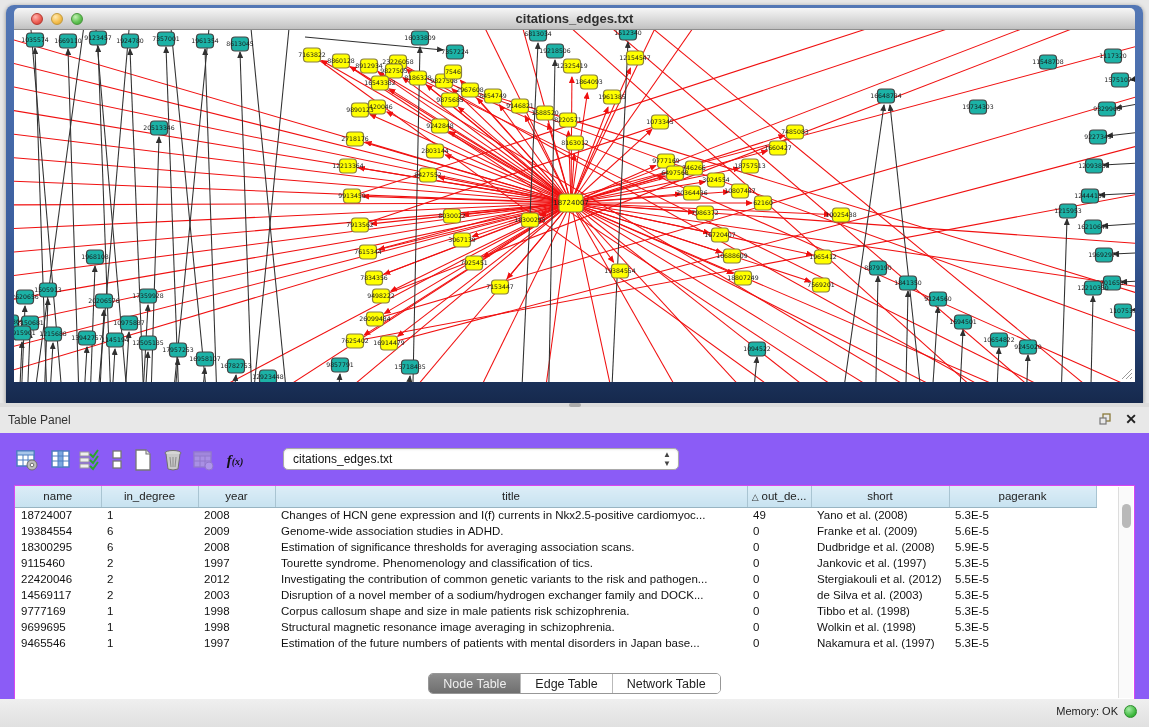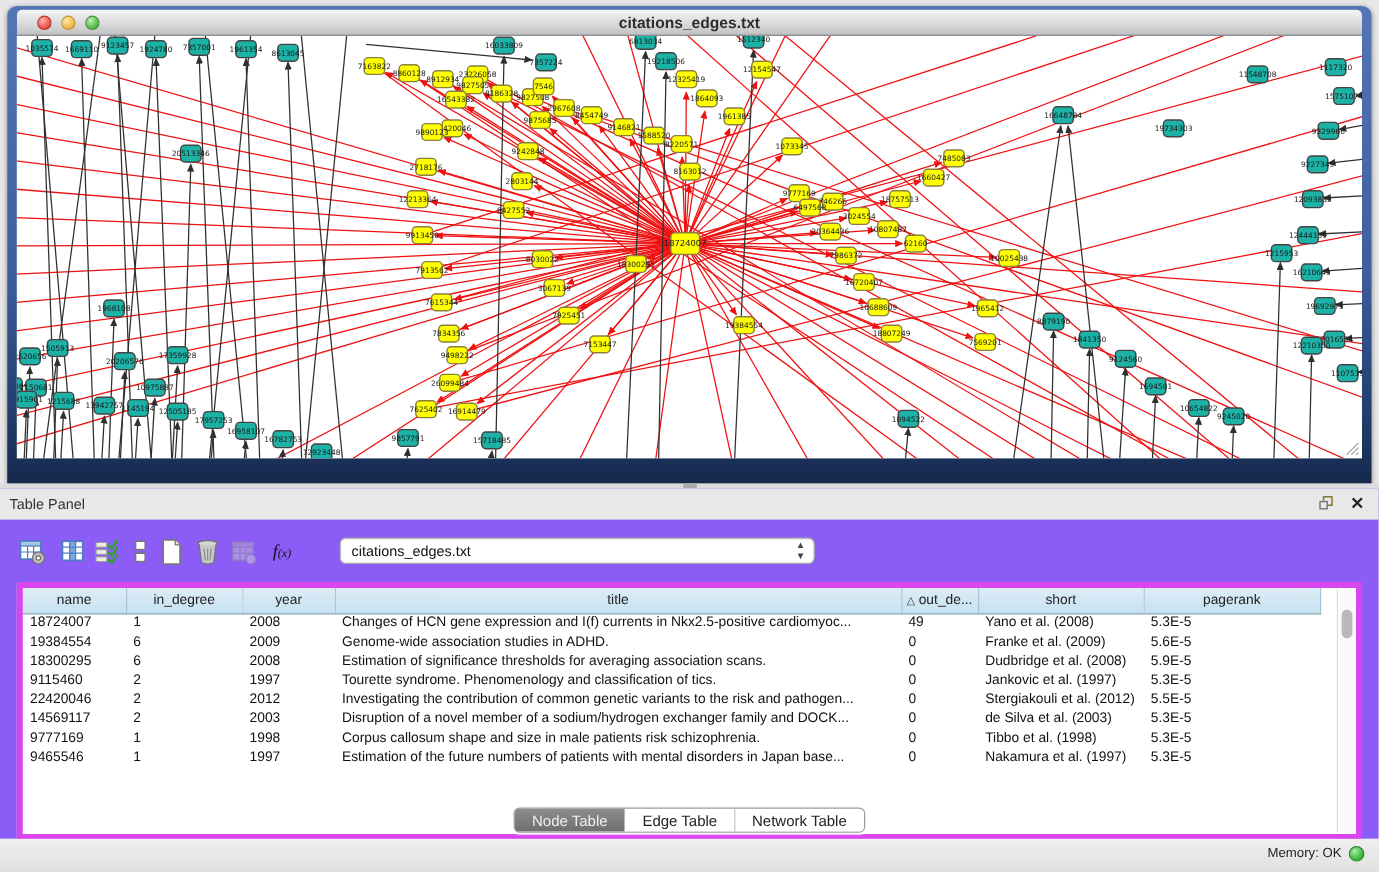--- a/index.html
+++ b/index.html
@@ -34,29 +34,29 @@
   .table-panel{position:absolute;top:407px;left:0;width:1149px;height:292px;background:#8b5cf6;}
   .panel-header{position:absolute;top:0;left:0;right:0;height:26px;background:#e8e8e8;}
   .panel-title{position:absolute;left:8px;top:6px;font-size:12px;color:#333;}
   .panel-btns{position:absolute;right:10px;top:4px;display:flex;gap:10px;align-items:center;}
   .panel-btn{width:16px;height:16px;display:flex;align-items:center;justify-content:center;cursor:default;}
   .close-x{font-size:14px;font-weight:bold;color:#222;line-height:14px;}
 
   .toolbar{position:absolute;top:36px;left:10px;right:10px;height:34px;}
   .tb-btn{position:absolute;top:4px;width:26px;height:26px;display:flex;align-items:center;justify-content:center;}
   .tb-btn.disabled{opacity:.45;}
-  .fx{font-family:"Liberation Serif",serif;font-style:italic;font-weight:normal;font-size:15px;color:#111;}
+  .fx{font-family:"Liberation Serif",serif;font-style:italic;font-weight:bold;font-size:15px;color:#111;}
   .fx small{font-size:10px;}
   .combo{position:absolute;left:273px;top:5px;width:396px;height:22px;background:#fff;
       border:1px solid #a9a9a9;border-radius:5px;font-size:12px;color:#111;
       display:flex;align-items:center;padding-left:9px;box-shadow:inset 0 1px 2px rgba(0,0,0,.08);}
   .combo .arrows{position:absolute;right:7px;top:1px;font-size:8px;color:#444;line-height:9px;text-align:center;}
 
   .table-wrap{position:absolute;top:78px;left:14px;width:1121px;height:215px;background:#fff;
-      border:5px solid #d946ef;overflow:hidden;}
+      border:1px solid #d946ef;overflow:hidden;}
   table.data{border-collapse:collapse;table-layout:fixed;width:1081px;font-size:11.5px;color:#111;}
   table.data th{height:21px;background:linear-gradient(#dcedf7,#c7e2f0);
       border-right:1px solid #a9c4d2;border-bottom:1px solid #98b4c2;
       font-weight:normal;font-size:11.5px;color:#222;text-align:center;padding:0 2px;
       white-space:nowrap;overflow:hidden;}
   table.data td{height:16px;padding:0 4px 0 6px;white-space:nowrap;overflow:hidden;border:none;}
   td.c-name{padding-left:5px;} td.c-in{padding-left:9px;} td.c-year{padding-left:21px;}
   td.c-out{padding-left:5px;} td.c-short{padding-left:9px;} td.c-pr{padding-left:8px;}
   .sort-tri{font-size:9px;color:#333;margin-right:3px;}
   .vscroll{position:absolute;top:1px;right:1px;bottom:1px;width:15px;background:#fafafa;border-left:1px solid #ddd;}
@@ -685,20 +685,29 @@
             <tr>
               <td class="c-name">9777169</td>
               <td class="c-in">1</td>
               <td class="c-year">1998</td>
               <td class="c-title">Corpus callosum shape and size in male patients risk schizophrenia.</td>
               <td class="c-out">0</td>
               <td class="c-short">Tibbo et al. (1998)</td>
               <td class="c-pr">5.3E-5</td>
             </tr>
             <tr>
+              <td class="c-name">9699695</td>
+              <td class="c-in">1</td>
+              <td class="c-year">1998</td>
+              <td class="c-title">Structural magnetic resonance image averaging in schizophrenia.</td>
+              <td class="c-out">0</td>
+              <td class="c-short">Wolkin et al. (1998)</td>
+              <td class="c-pr">5.3E-5</td>
+            </tr>
+            <tr>
               <td class="c-name">9465546</td>
               <td class="c-in">1</td>
               <td class="c-year">1997</td>
               <td class="c-title">Estimation of the future numbers of patients with mental disorders in Japan base...</td>
               <td class="c-out">0</td>
               <td class="c-short">Nakamura et al. (1997)</td>
               <td class="c-pr">5.3E-5</td>
             </tr>
           </tbody>
       </table>

